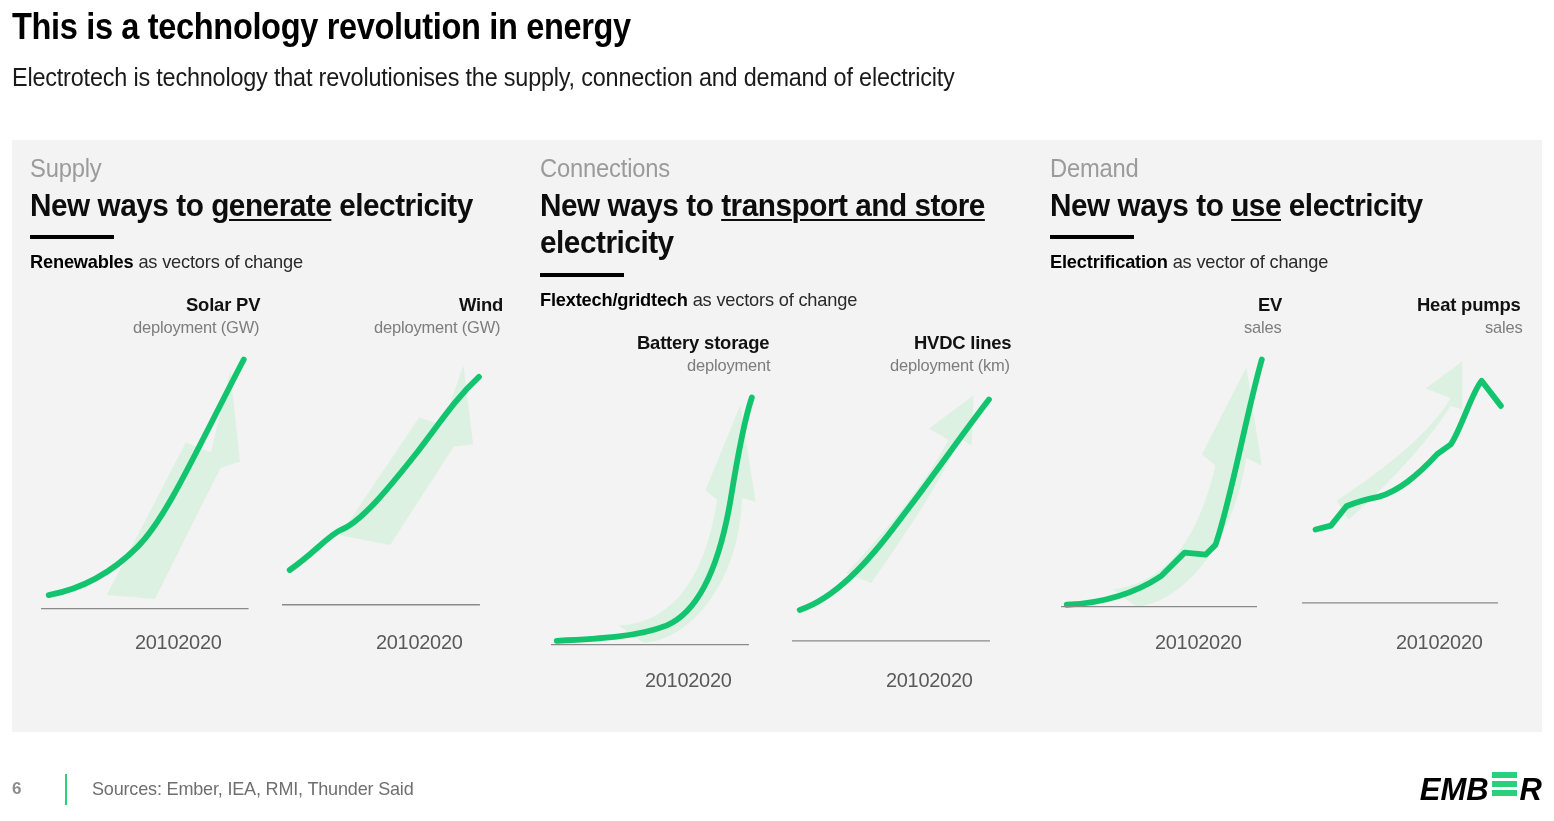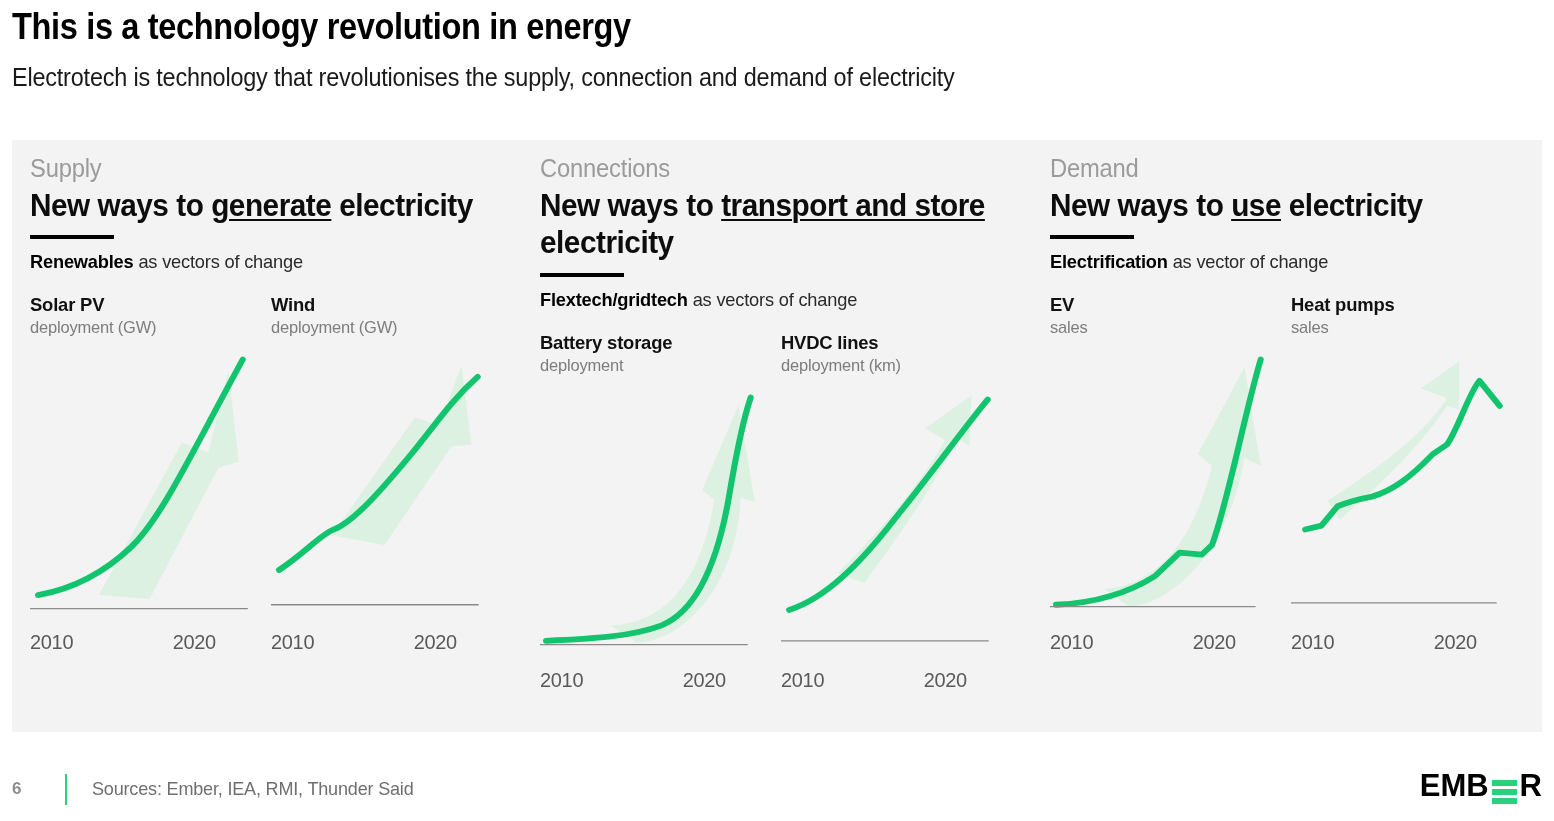--- a/index.html
+++ b/index.html
@@ -62,21 +62,21 @@
     margin-top: 12px;
     font-size: 19px; color: #2a2a2a; line-height: 1.2;
     letter-spacing: -0.2px;
     transform: scaleX(0.96); transform-origin: left center;
     white-space: nowrap;
   }
   .vectors b { font-weight: 700; color: #000; }
 
   
   .charts { display: flex; gap: 8px; margin-top: 20px; }
-  .chart-col { flex: 1 1 0; display: flex; flex-direction: column; min-width: 0; }
+  .chart-col { flex: 1 1 0; display: flex; flex-direction: column; min-width: 0; align-items: flex-end; }
   .ch-title {
     font-size: 19px; font-weight: 700; color: #111111;
     letter-spacing: -0.2px; line-height: 1.15;
     transform: scaleX(0.97); transform-origin: left center;
     white-space: nowrap;
   }
   .ch-sub {
     font-size: 17px; font-weight: 400; color: #7d7d7d;
     letter-spacing: -0.2px; line-height: 1.2; margin-top: 2px;
     transform: scaleX(0.97); transform-origin: left center;
@@ -103,21 +103,21 @@
     width: 2px; height: 31px; background: #2bd07c;
   }
   .sources {
     position: absolute; left: 92px; top: 16px;
     font-size: 19px; color: #6f6f6f; letter-spacing: -0.2px;
     transform: scaleX(0.95); transform-origin: left center;
     white-space: nowrap;
   }
   .logo {
     position: absolute; right: 12px; top: 10px;
-    display: flex; align-items: flex-end; height: 32px;
+    display: flex; align-items: flex-start; height: 32px; font-style: italic;
   }
   .logo-txt {
     font-size: 31px; font-weight: 700; color: #000; letter-spacing: 0px;
     font-family: "Liberation Sans", sans-serif;
     display: flex; align-items: center;
   }
   .logo-e3 {
     display: inline-flex; flex-direction: column; justify-content: space-between;
     width: 25px; height: 24px; margin: 0 3px;
   }

